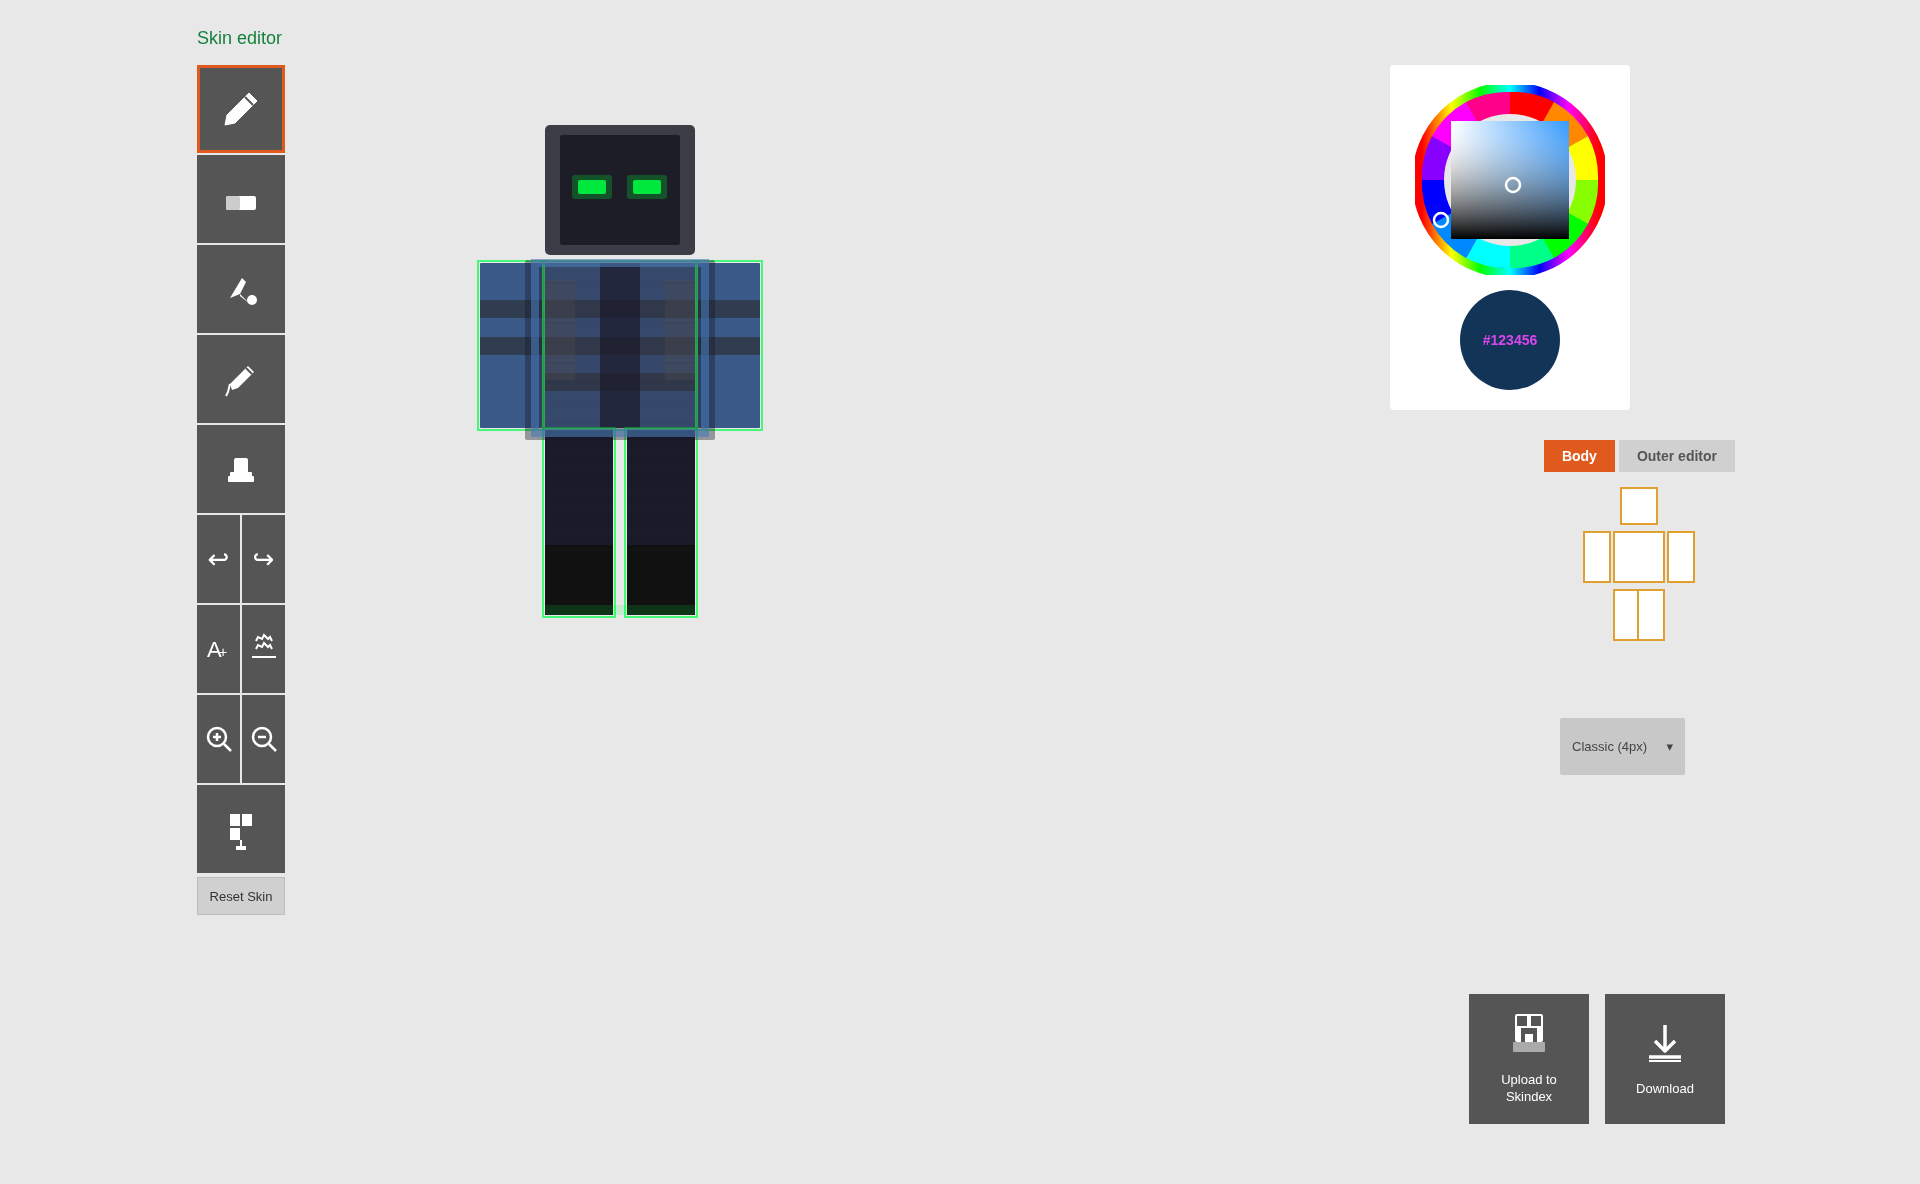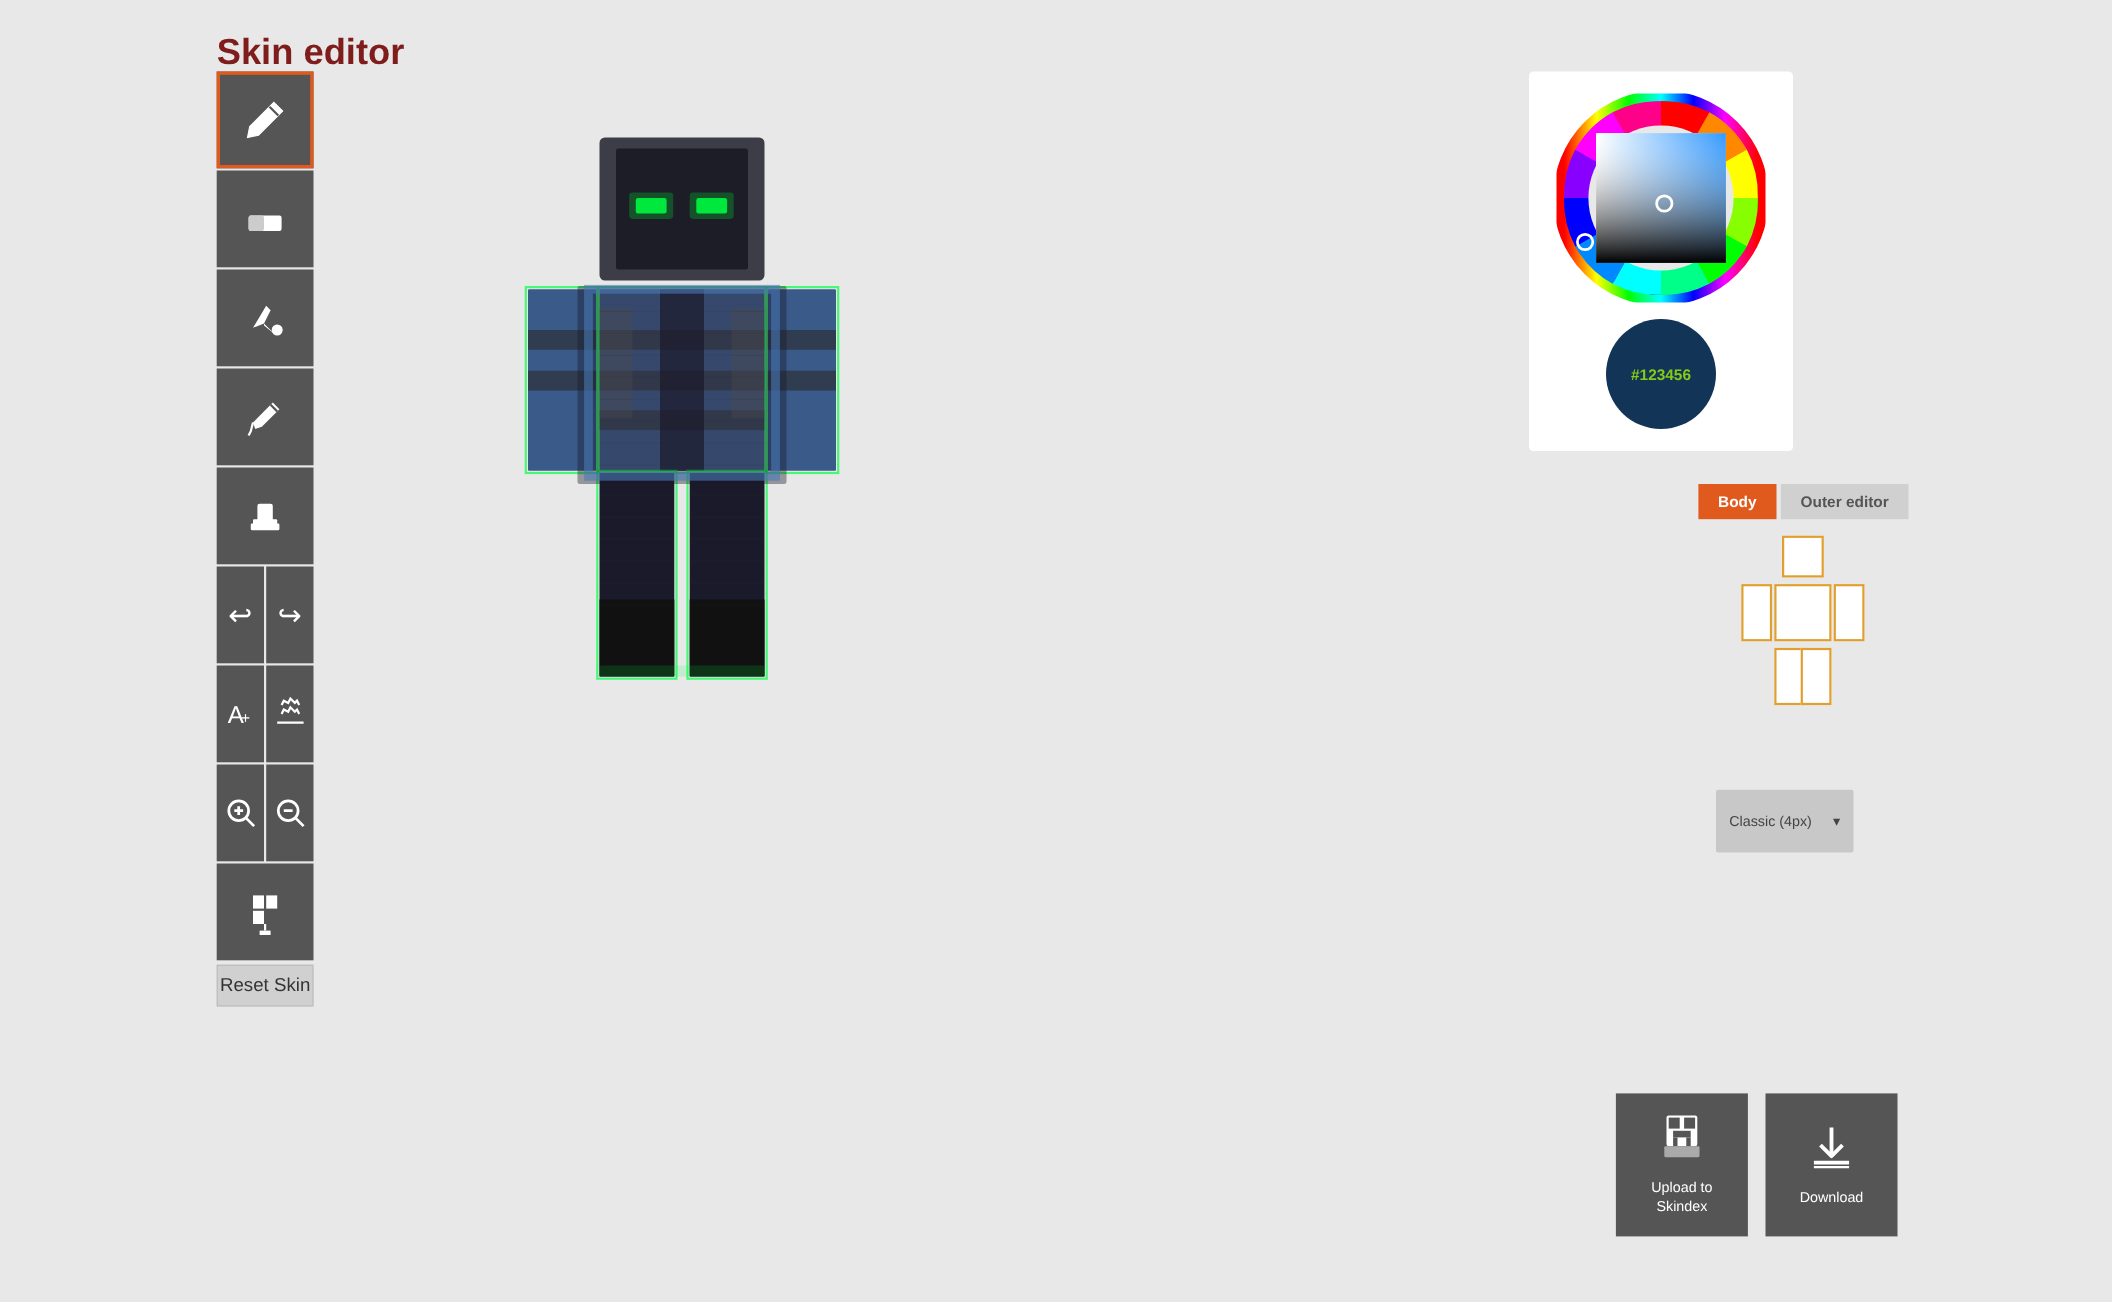--- a/index.html
+++ b/index.html
@@ -5,23 +5,23 @@
     * { box-sizing: border-box; margin: 0; padding: 0; }
     body {
       background: #e8e8e8;
       font-family: Arial, sans-serif;
       width: 1920px;
       min-height: 1184px;
       overflow: hidden;
     }
 
     .page-title {
-      color: #7f1d1d;
-      font-size: 33px;
-      font-weight: bold;
+      color: #15803d;
+      font-size: 18px;
+      font-weight: normal;
       position: absolute;
       top: 28px;
       left: 197px;
     }
 
     
     .toolbar {
       position: absolute;
       top: 65px;
       left: 197px;
@@ -64,21 +64,21 @@
       color: white;
       font-size: 22px;
     }
 
     .reset-btn {
       width: 88px;
       height: 38px;
       background: #d0d0d0;
       border: 1px solid #bbb;
       cursor: pointer;
-      font-size: 17px;
+      font-size: 13px;
       color: #333;
       margin-top: 2px;
     }
 
     
     .skin-preview {
       position: absolute;
       top: 65px;
       left: 420px;
       width: 400px;
@@ -110,21 +110,21 @@
     }
 
     .color-hex-display {
       width: 100px;
       height: 100px;
       border-radius: 50%;
       background: #123456;
       display: flex;
       align-items: center;
       justify-content: center;
-      color: #84cc16;
+      color: #d946ef;
       font-size: 14px;
       font-weight: bold;
     }
 
     
     .body-selector {
       position: absolute;
       top: 440px;
       right: 185px;
       display: flex;

